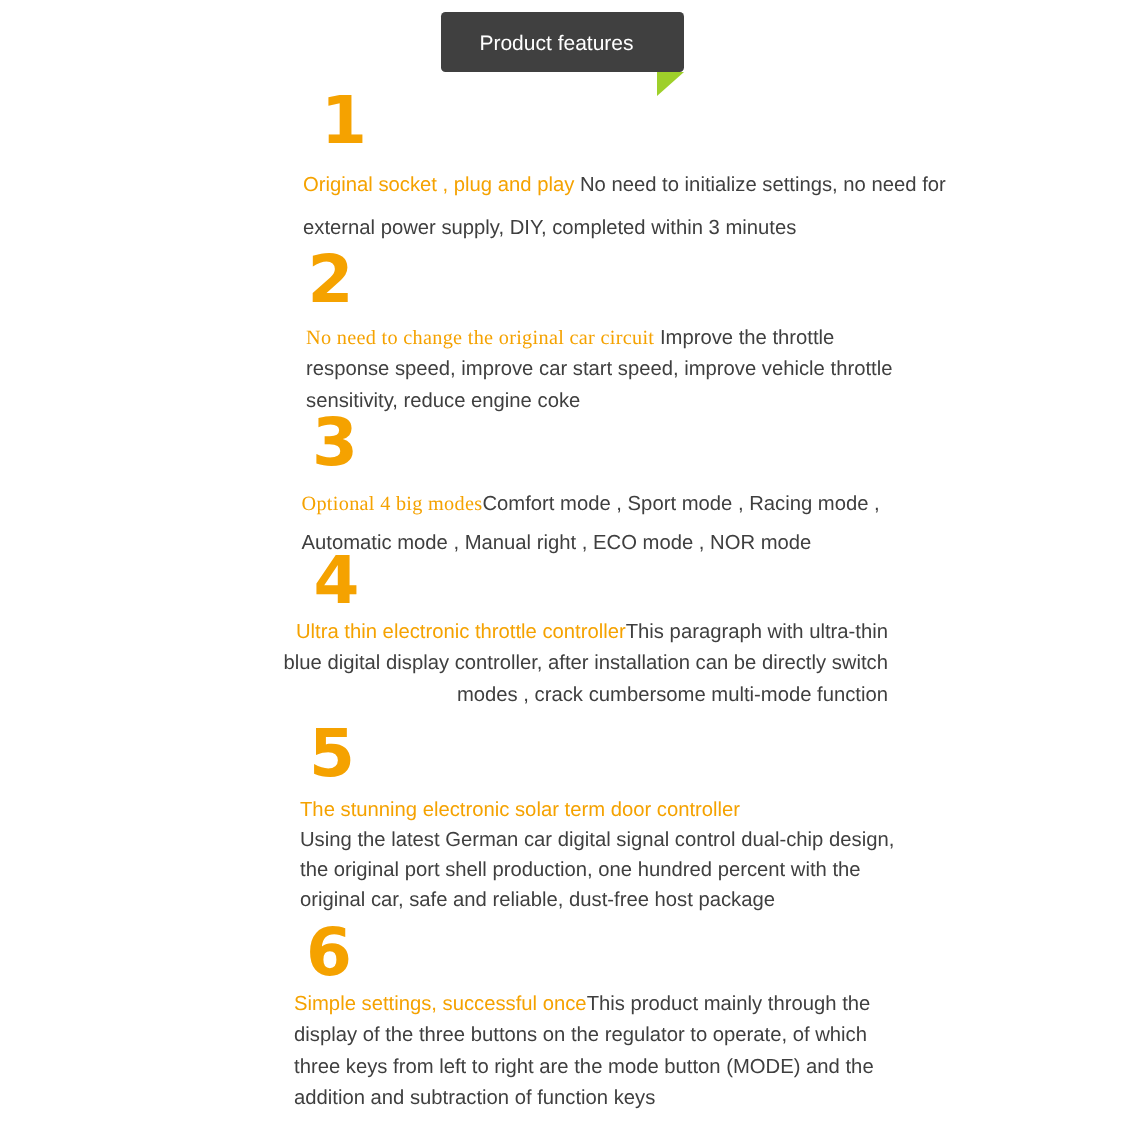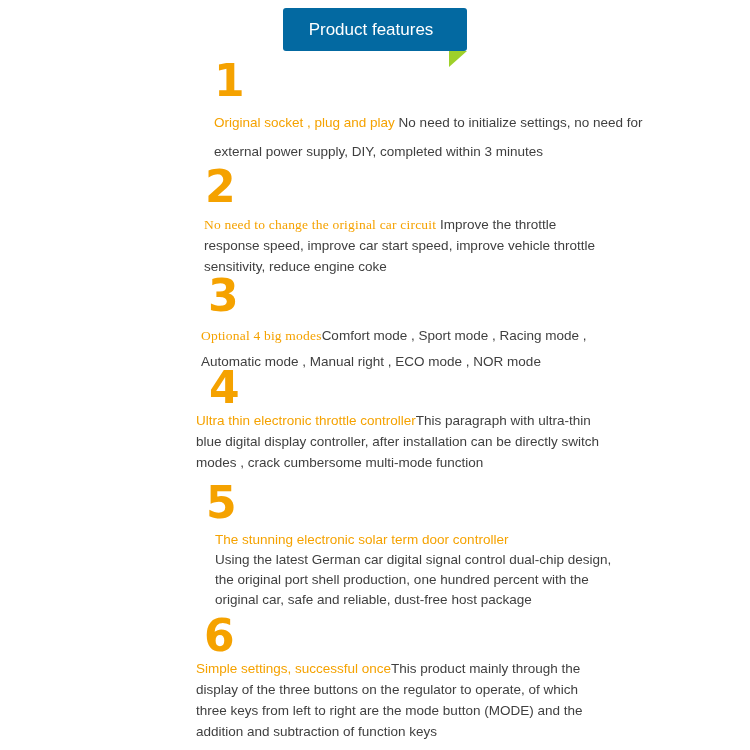--- a/index.html
+++ b/index.html
@@ -24,23 +24,23 @@
   .banner-wrap {
     position: absolute;
     top: 8px;
     left: 0;
     width: 750px;
     display: flex;
     justify-content: center;
   }
   .banner {
     position: relative;
-    background: #0369a1;
+    background: #404040;
     color: #ffffff;
-    font-size: 17px;
+    font-size: 14px;
     line-height: 1;
     padding: 13px 34px 13px 26px;
     border-radius: 3px 3px 3px 3px;
   }
   .banner::after {
     content: "";
     position: absolute;
     right: 0;
     bottom: -16px;
     width: 0;
@@ -76,38 +76,38 @@
   .lead {
     color: #f5a200;
   }
   .lead.sp {
     letter-spacing: 0.2px;
     font-family: Liberation Serif, serif;
   }
 
   
   .f1 .num { position: absolute; left: 214px; top: 0px; }
-  .f1 .txt { position: absolute; left: 202px; top: 50px; width: 430px; margin-left: 12px; }
+  .f1 .txt { position: absolute; left: 202px; top: 50px; width: 430px; }
 
   .f2 .num { position: absolute; left: 205px; top: 106px; }
   .f2 .txt { position: absolute; left: 204px; top: 156px; width: 400px; }
 
   .f3 .num { position: absolute; left: 208px; top: 215px; }
   .f3 .txt { position: absolute; left: 201px; top: 265px; width: 400px; }
 
   .f4 .num { position: absolute; left: 209px; top: 307px; }
-  .f4 .txt { position: absolute; left: 196px; top: 352px; width: 408px; }
+  .f4 .txt { position: absolute; left: 184px; top: 352px; width: 408px; text-align: right; }
 
   .f5 .num { position: absolute; left: 206px; top: 422px; }
   .f5 .txt { position: absolute; left: 200px; top: 472px; width: 400px; }
 
   .f6 .num { position: absolute; left: 204px; top: 555px; }
   .f6 .txt { position: absolute; left: 196px; top: 600px; width: 400px; }
 
-  .f5 .body-text { line-height: 20px; margin-left: 15px; }
+  .f5 .body-text { line-height: 20px; }
   .f3 .body-text { line-height: 26px; }
   .f1 .body-text { line-height: 29px; }
 </style>
 </head>
 <body>
 
 <div class="page">
 
   <div class="banner-wrap">
     <div class="banner">

